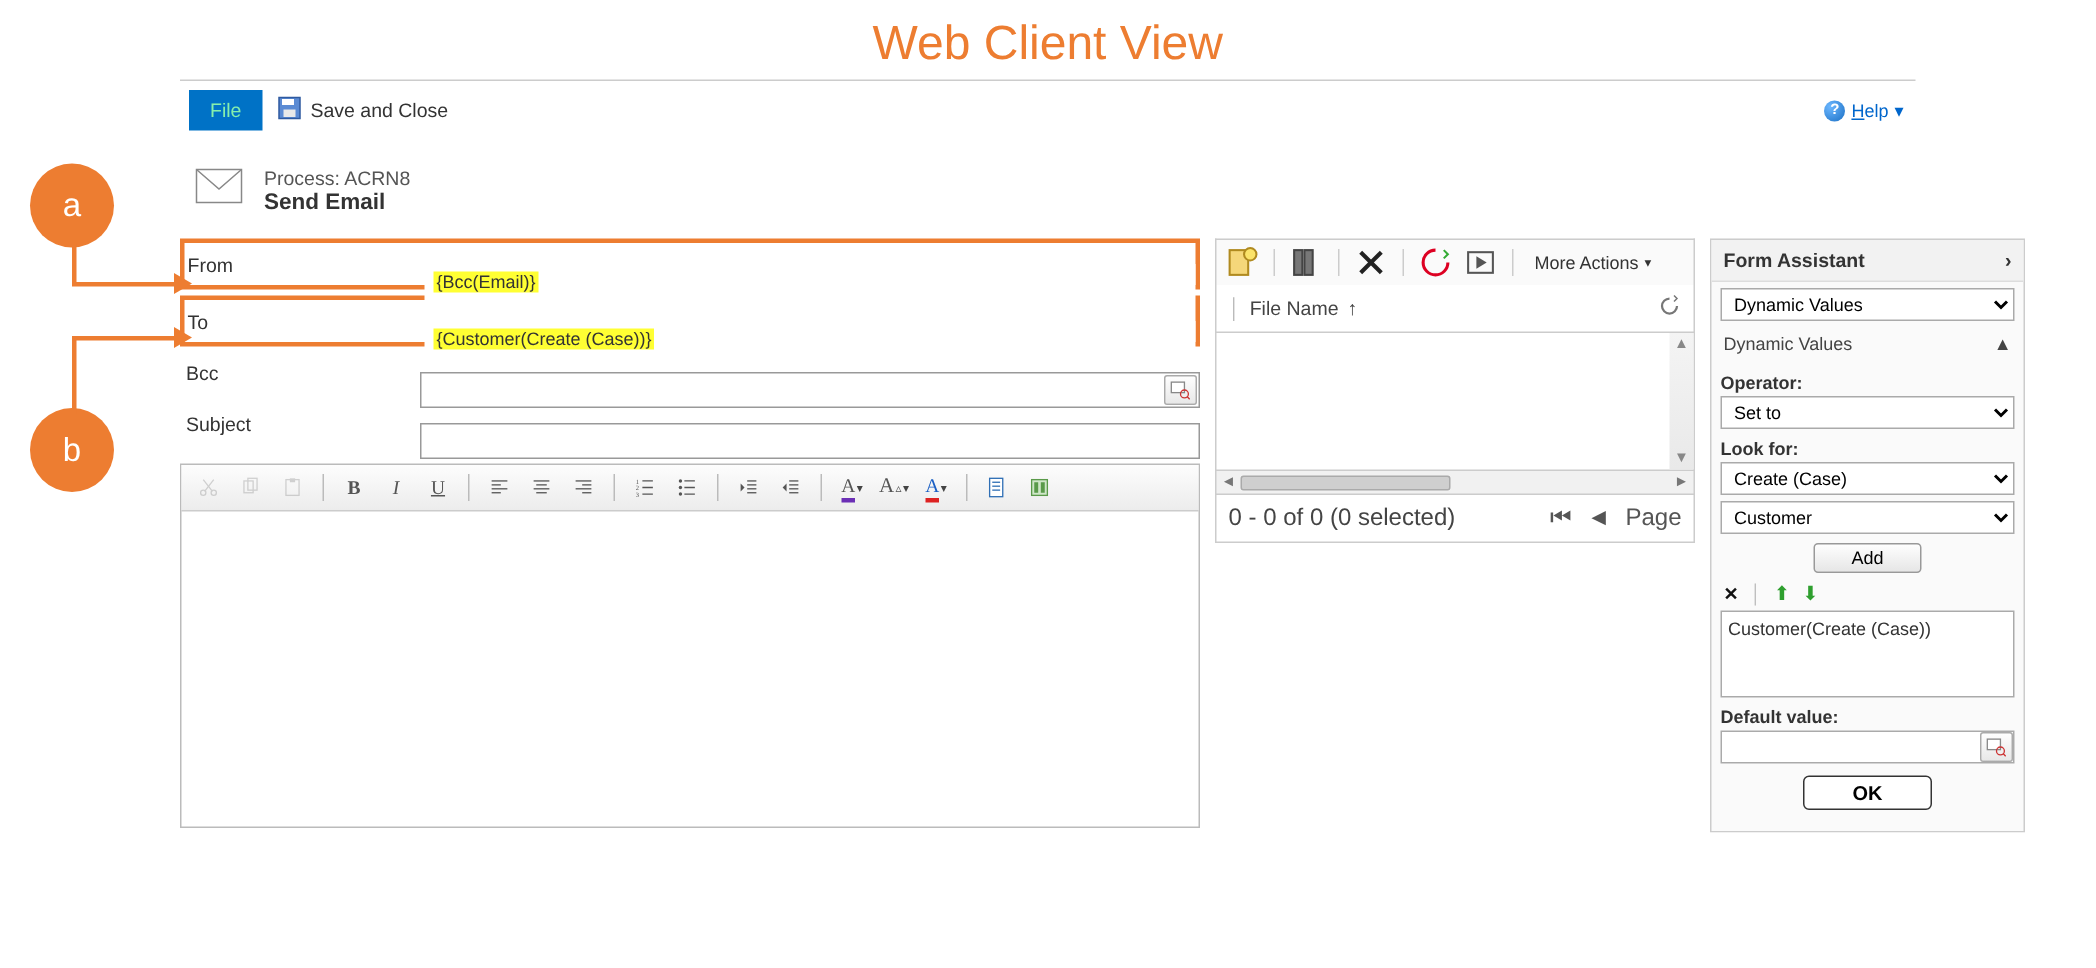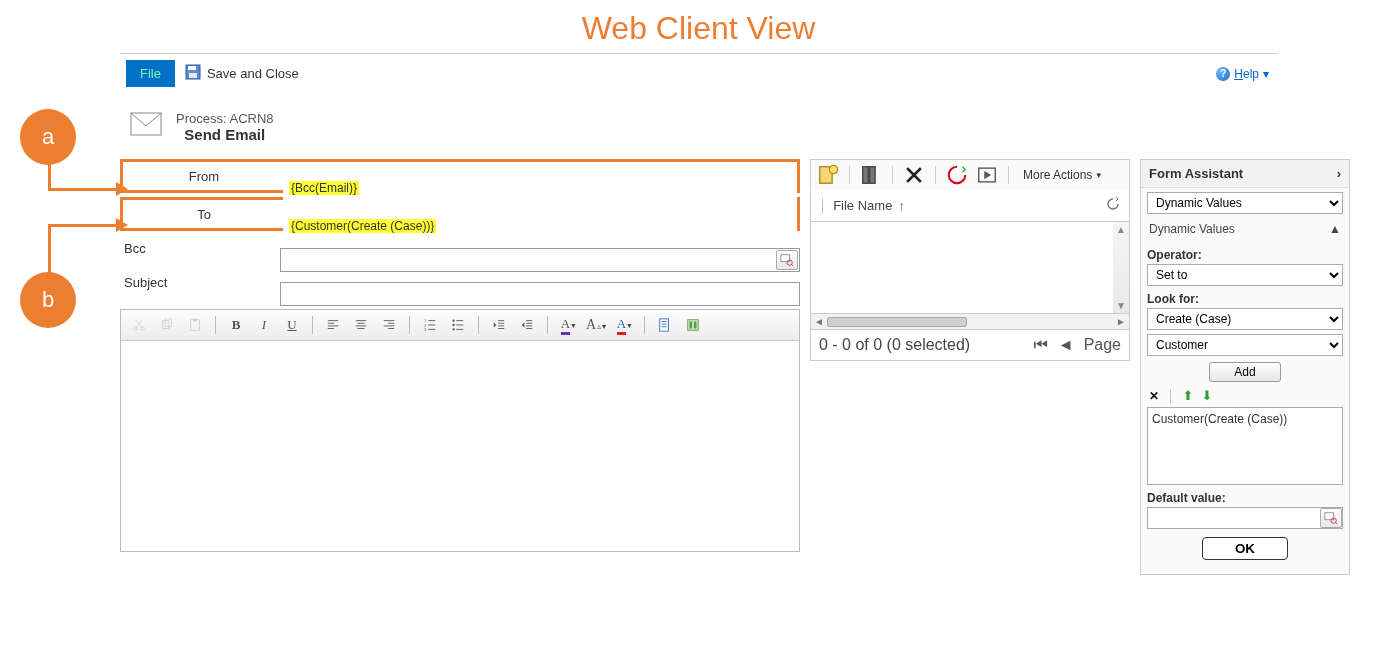--- a/index.html
+++ b/index.html
@@ -61,21 +61,21 @@
     color:#fff; display:flex; align-items:center; justify-content:center;
     font-size:10px; font-weight:bold;
   }
   
   .process-header {
     display:flex; align-items:flex-start; gap:14px;
     padding: 20px 0 16px 10px;
   }
   .mail-icon svg { width:32px; height:26px; }
   .process-text .line1 { color:#555; font-size:13px; }
-  .process-text .line2 { font-weight:bold; font-size:15px;text-align:center; }
+  .process-text .line2 { font-weight:bold; font-size:15px; }
   
   .columns {
     display:flex; gap:10px; align-items:flex-start;
   }
   .col-left { flex: 0 0 680px; }
   .col-mid  { flex: 0 0 320px; }
   .col-right{ flex: 0 0 210px; }
   
   .field-row {
     display:flex; align-items:center; height: 34px;
@@ -83,21 +83,21 @@
   .field-label {
     width: 160px; padding-left: 4px; color:#333;
   }
   .field-input {
     flex:1; height:24px;
     border:1px solid #999; padding:2px 26px 2px 6px;
     font-size:12px; position:relative; display:flex; align-items:center;
     background:#fff;
     margin-top:24px;
   }
-  .field-row.hl { border: 3px solid #ED7D31; height:34px;text-align:center; }
+  .field-row.hl { border: 3px solid #ED7D31; height:34px; }
   .field-row.hl .field-label { padding-left: 2px; }
   .field-row.hl .field-input {
     border:none; background:#fff;
   }
   .yellow-chip {
     background: #ffff33; padding: 0 2px;
   }
   .lookup-btn {
     position:absolute; right:1px; top:1px; width:22px; height:20px;
     border:1px solid #aaa; border-radius:2px;
@@ -199,21 +199,21 @@
     border:1px solid #999; border-radius:3px;
     background: linear-gradient(#fefefe,#e6e6e6); cursor:pointer; font-size:12px;
   }
   .fa-tools { display:flex; align-items:center; gap:8px; padding:2px 2px 4px 2px; }
   .fa-tools .x { font-weight:bold; color:#111; cursor:pointer; }
   .fa-tools .sep { color:#bbb; }
   .fa-tools .up, .fa-tools .down { font-size:13px; cursor:pointer; }
   .fa-tools .up { color:#2e9f2e; }
   .fa-tools .down { color:#2e9f2e; }
   .fa-list {
-    width:100%; height:78px; border:1px solid #aaa; background:#fff;
+    width:100%; height:58px; border:1px solid #aaa; background:#fff;
     padding:4px 4px; overflow-y:scroll;
   }
   .fa-ok-btn {
     display:block; margin:8px auto 10px auto; padding:3px 32px;
     border:1px solid #333; border-radius:4px;
     background:#fff; font-weight:bold; cursor:pointer;
   }
   .fa-default-wrap { position:relative; }
   .fa-default-wrap .lookup-btn { top:1px; right:1px; }
   

